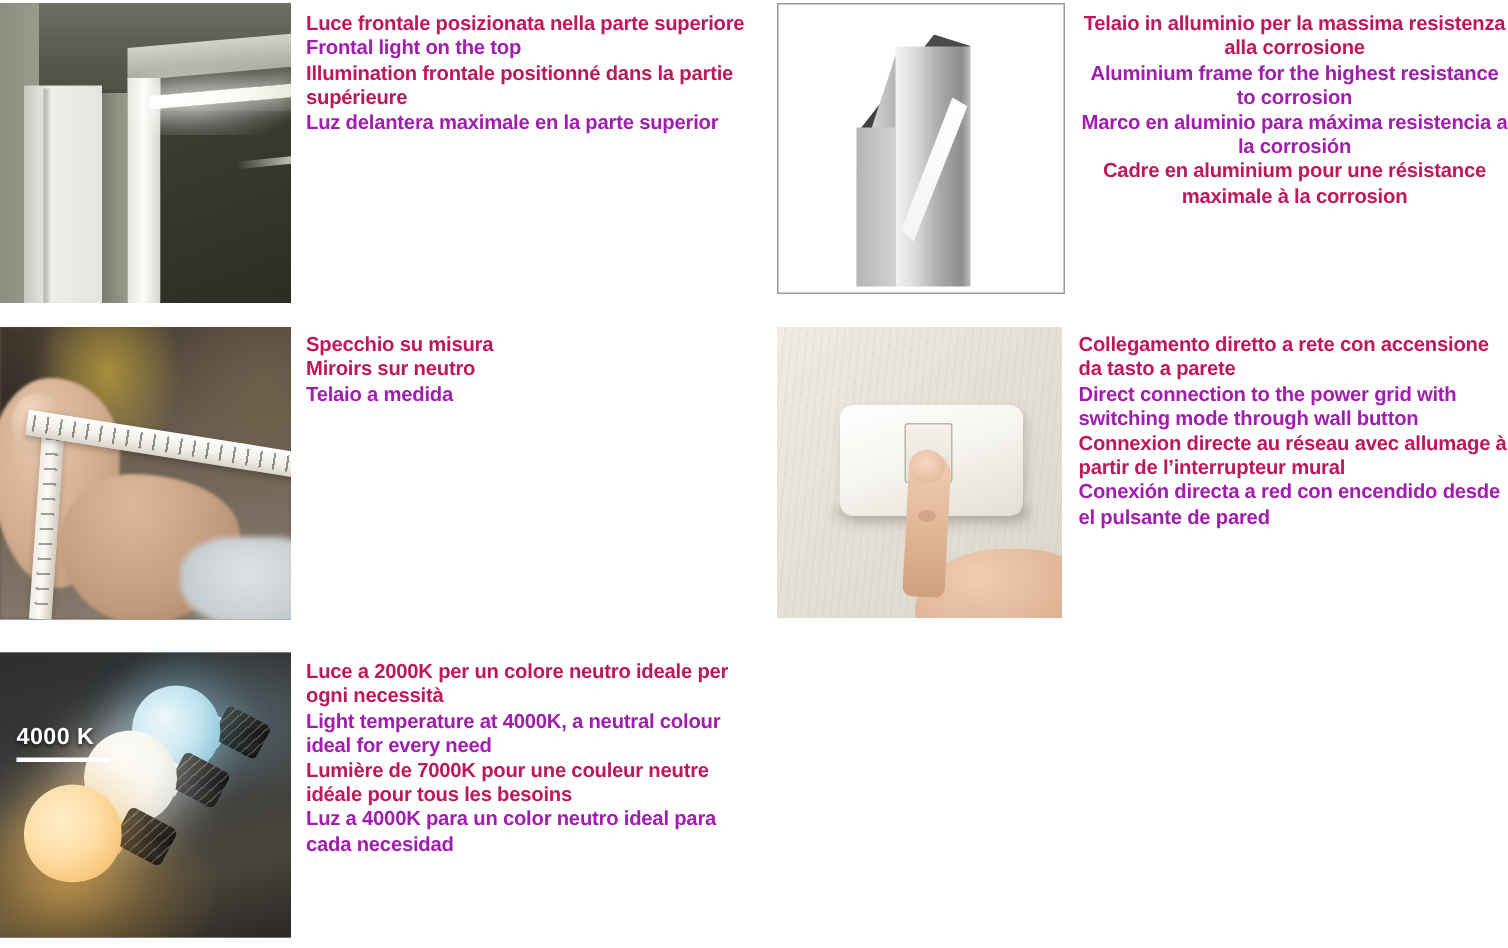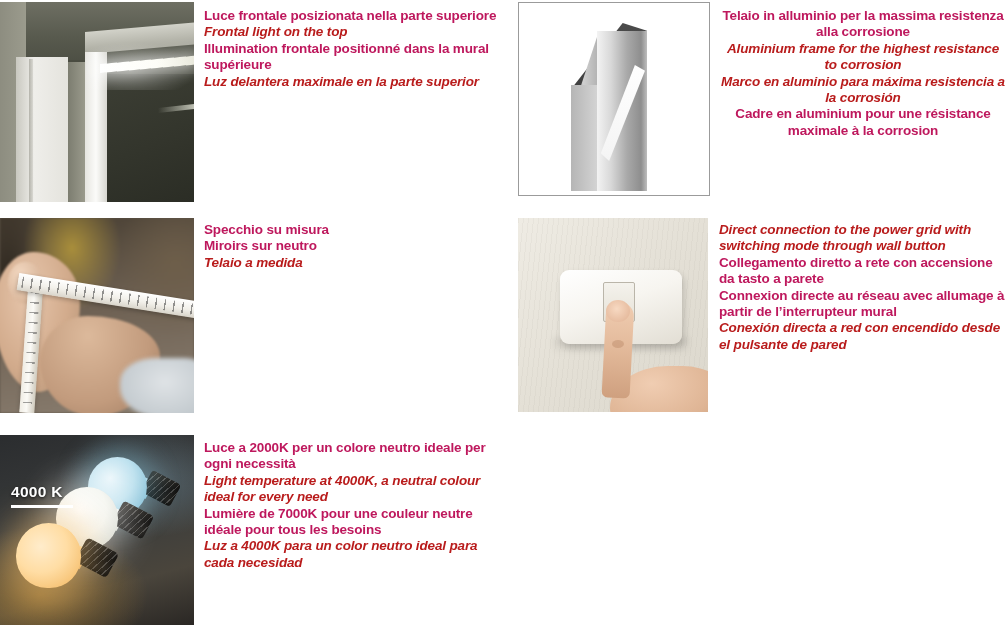--- a/index.html
+++ b/index.html
@@ -37,23 +37,22 @@
   .line {
     font-size: 13.5px;
     line-height: 16.4px;
     letter-spacing: -0.15px;
   }
   .line.it, .line.fr {
     color: #be185d;
     font-weight: bold;
   }
   .line.en, .line.es {
-    color: #b91c1c;
+    color: #a21caf;
     font-weight: bold;
-    font-style: italic;
   }
 
   
   #feature-frontal-light   { left: 0px;   top: 2px;   width: 500px; }
   #feature-aluminium-frame { left: 518px; top: 2px;   width: 487px; text-align: center; }
   #feature-tailor-mirror   { left: 0px;   top: 218px; width: 500px; }
   #feature-direct-connect  { left: 518px; top: 218px; width: 487px; }
   #feature-light-4000k     { left: 0px;   top: 435px; width: 500px; }
 
   #feature-frontal-light   .media { width: 194px; height: 200px; }
@@ -348,21 +347,21 @@
       <div class="mirror-top-bar"></div>
       <div class="mirror-frame-left"></div>
       <div class="glass"></div>
       <div class="glass-refl"></div>
       <div class="led"></div>
       <div class="glow"></div>
     </div>
     <div class="text">
       <div class="line it">Luce frontale posizionata nella parte superiore</div>
       <div class="line en">Frontal light on the top</div>
-      <div class="line fr">Illumination frontale positionné dans la mural supérieure</div>
+      <div class="line fr">Illumination frontale positionné dans la partie supérieure</div>
       <div class="line es">Luz delantera maximale en la parte superior</div>
     </div>
   </div>
 
   <div class="feature" id="feature-aluminium-frame">
     <div class="media photo-profile">
       <div class="top-dark"></div>
       <div class="bevel"></div>
       <div class="body"></div>
       <div class="shade-left"></div>
@@ -402,22 +401,22 @@
       <div class="wall"></div>
       <div class="shadow"></div>
       <div class="plate"></div>
       <div class="rocker"></div>
       <div class="hand"></div>
       <div class="finger"></div>
       <div class="fingertip"></div>
       <div class="knuckle"></div>
     </div>
     <div class="text">
+      <div class="line it">Collegamento diretto a rete con accensione da tasto a parete</div>
       <div class="line en">Direct connection to the power grid with switching mode through wall button</div>
-      <div class="line it">Collegamento diretto a rete con accensione da tasto a parete</div>
       <div class="line fr">Connexion directe au réseau avec allumage à partir de l’interrupteur mural</div>
       <div class="line es">Conexión directa a red con encendido desde el pulsante de pared</div>
     </div>
   </div>
 
   <div class="feature" id="feature-light-4000k">
     <div class="media photo-bulbs">
       <div class="floor"></div>
       <div class="bulb" id="bulb-cool">
         <div class="neck"></div>

